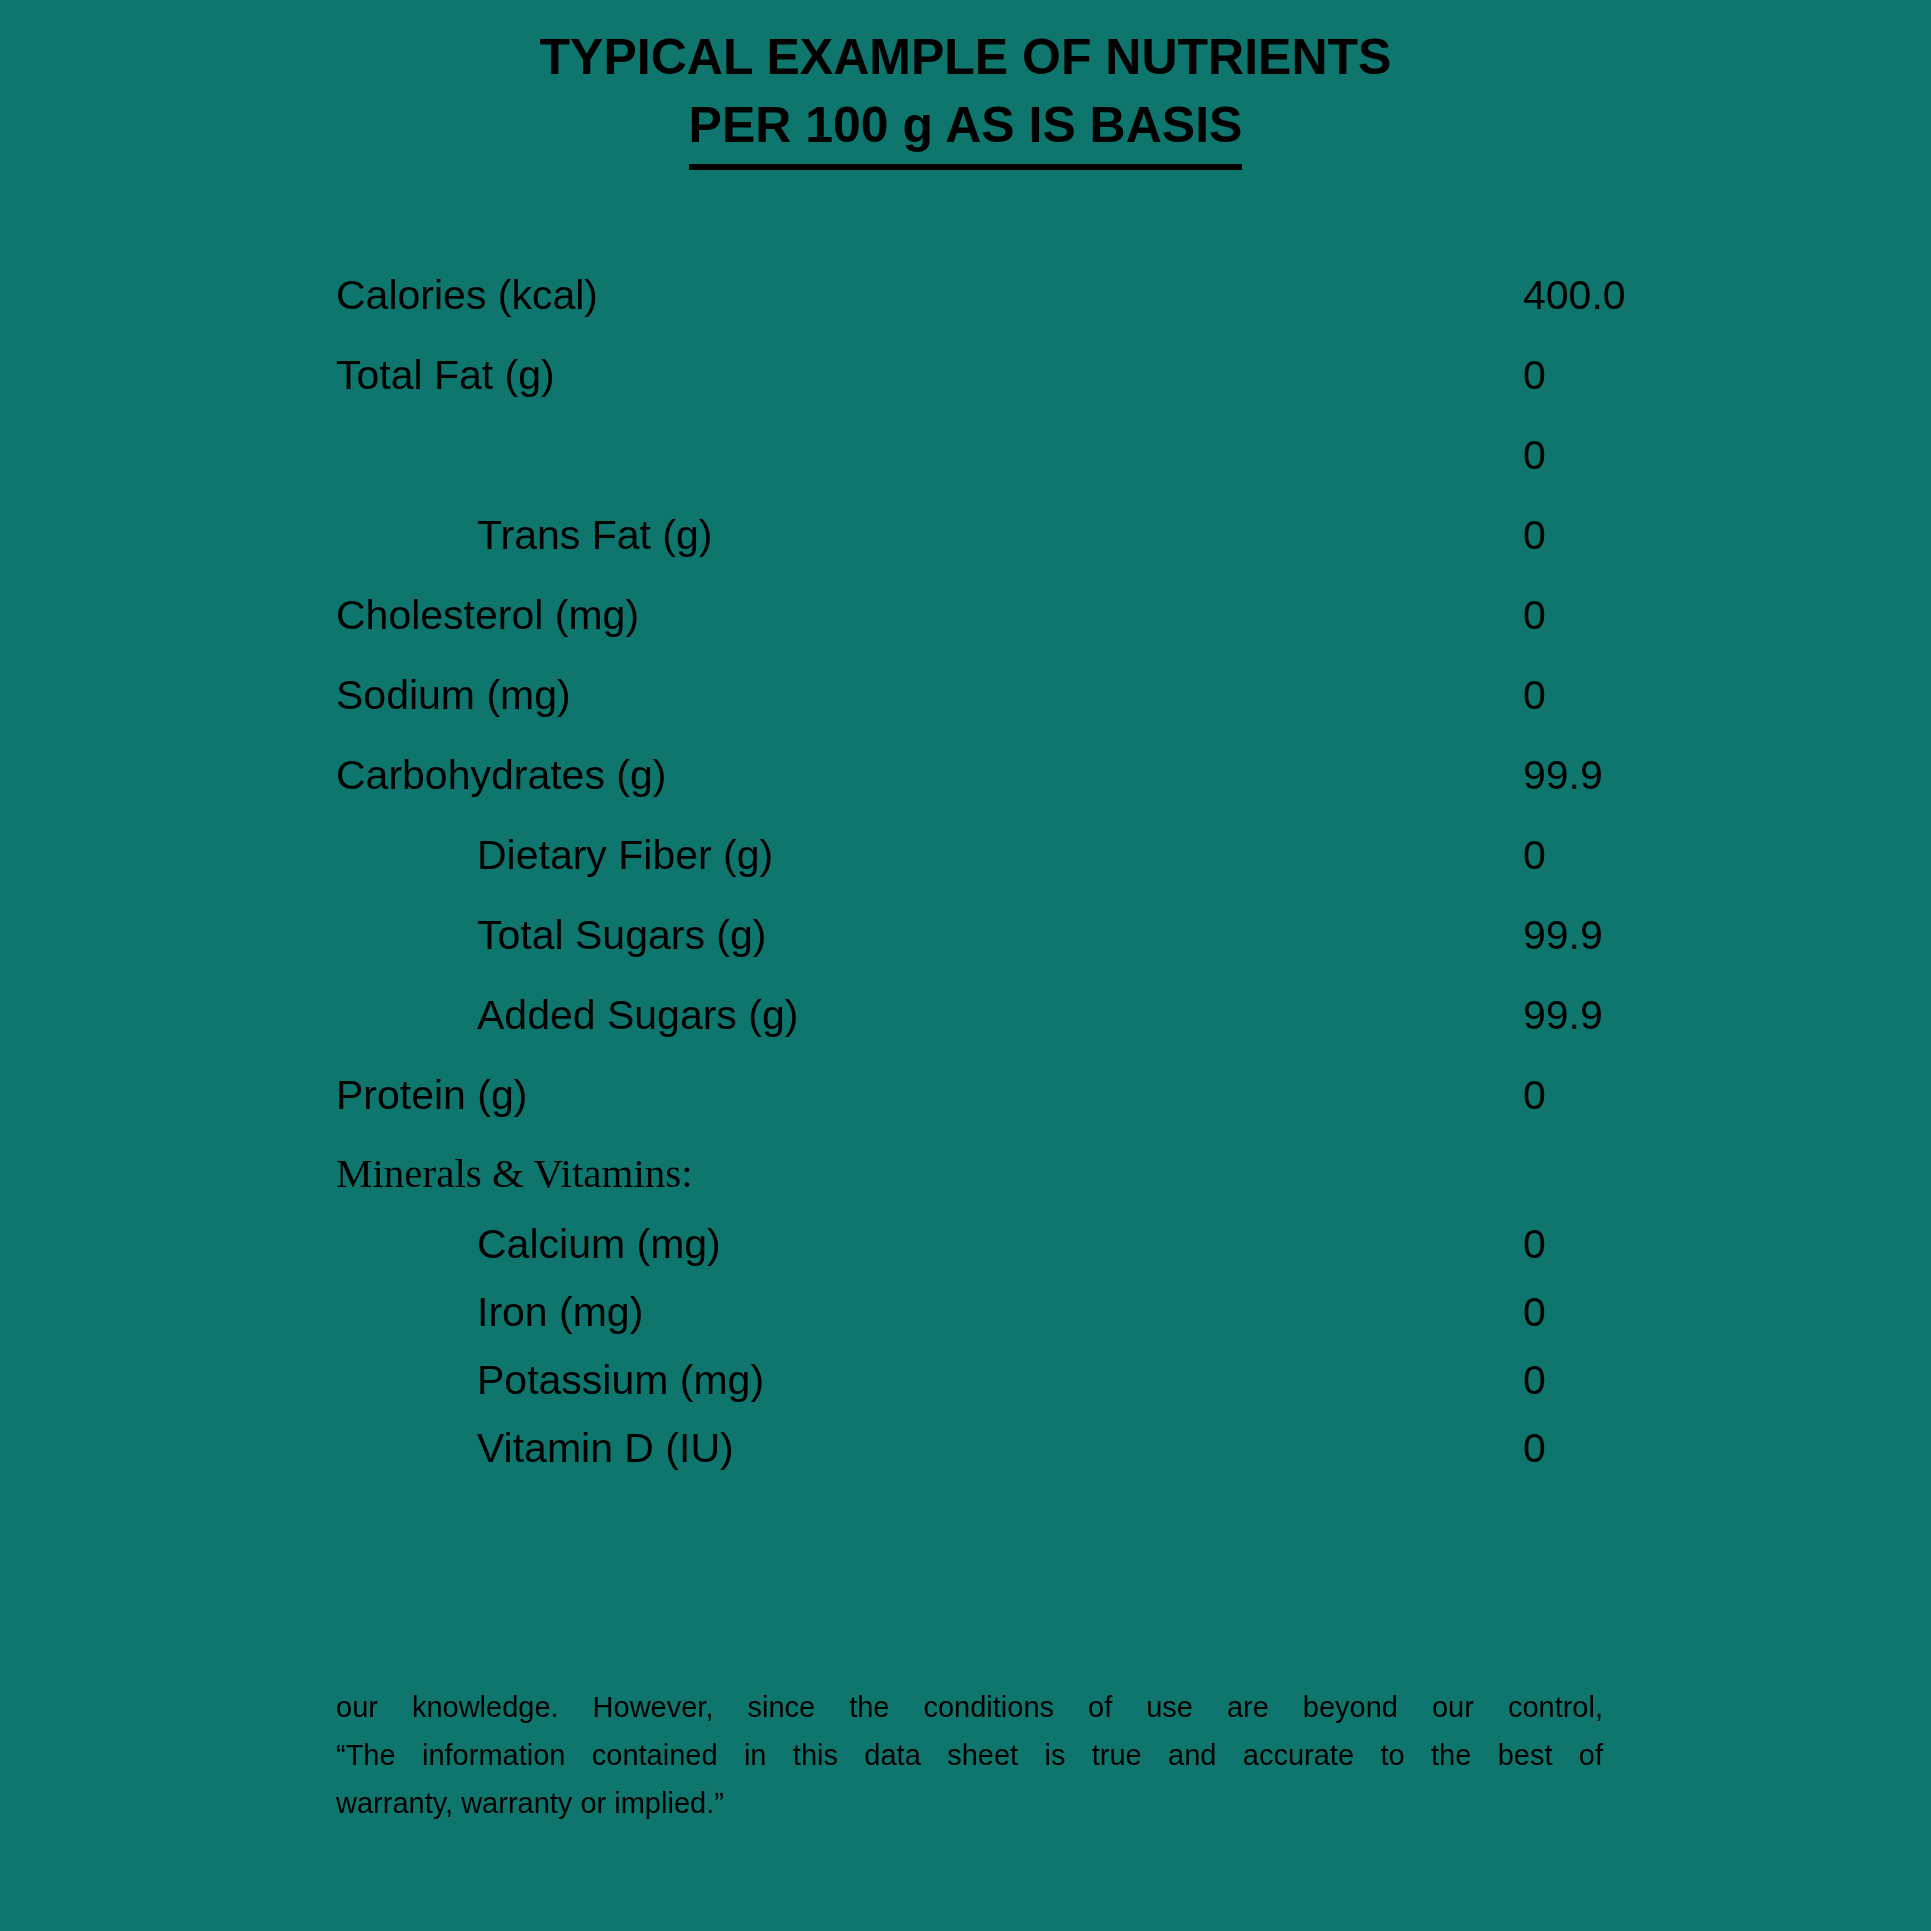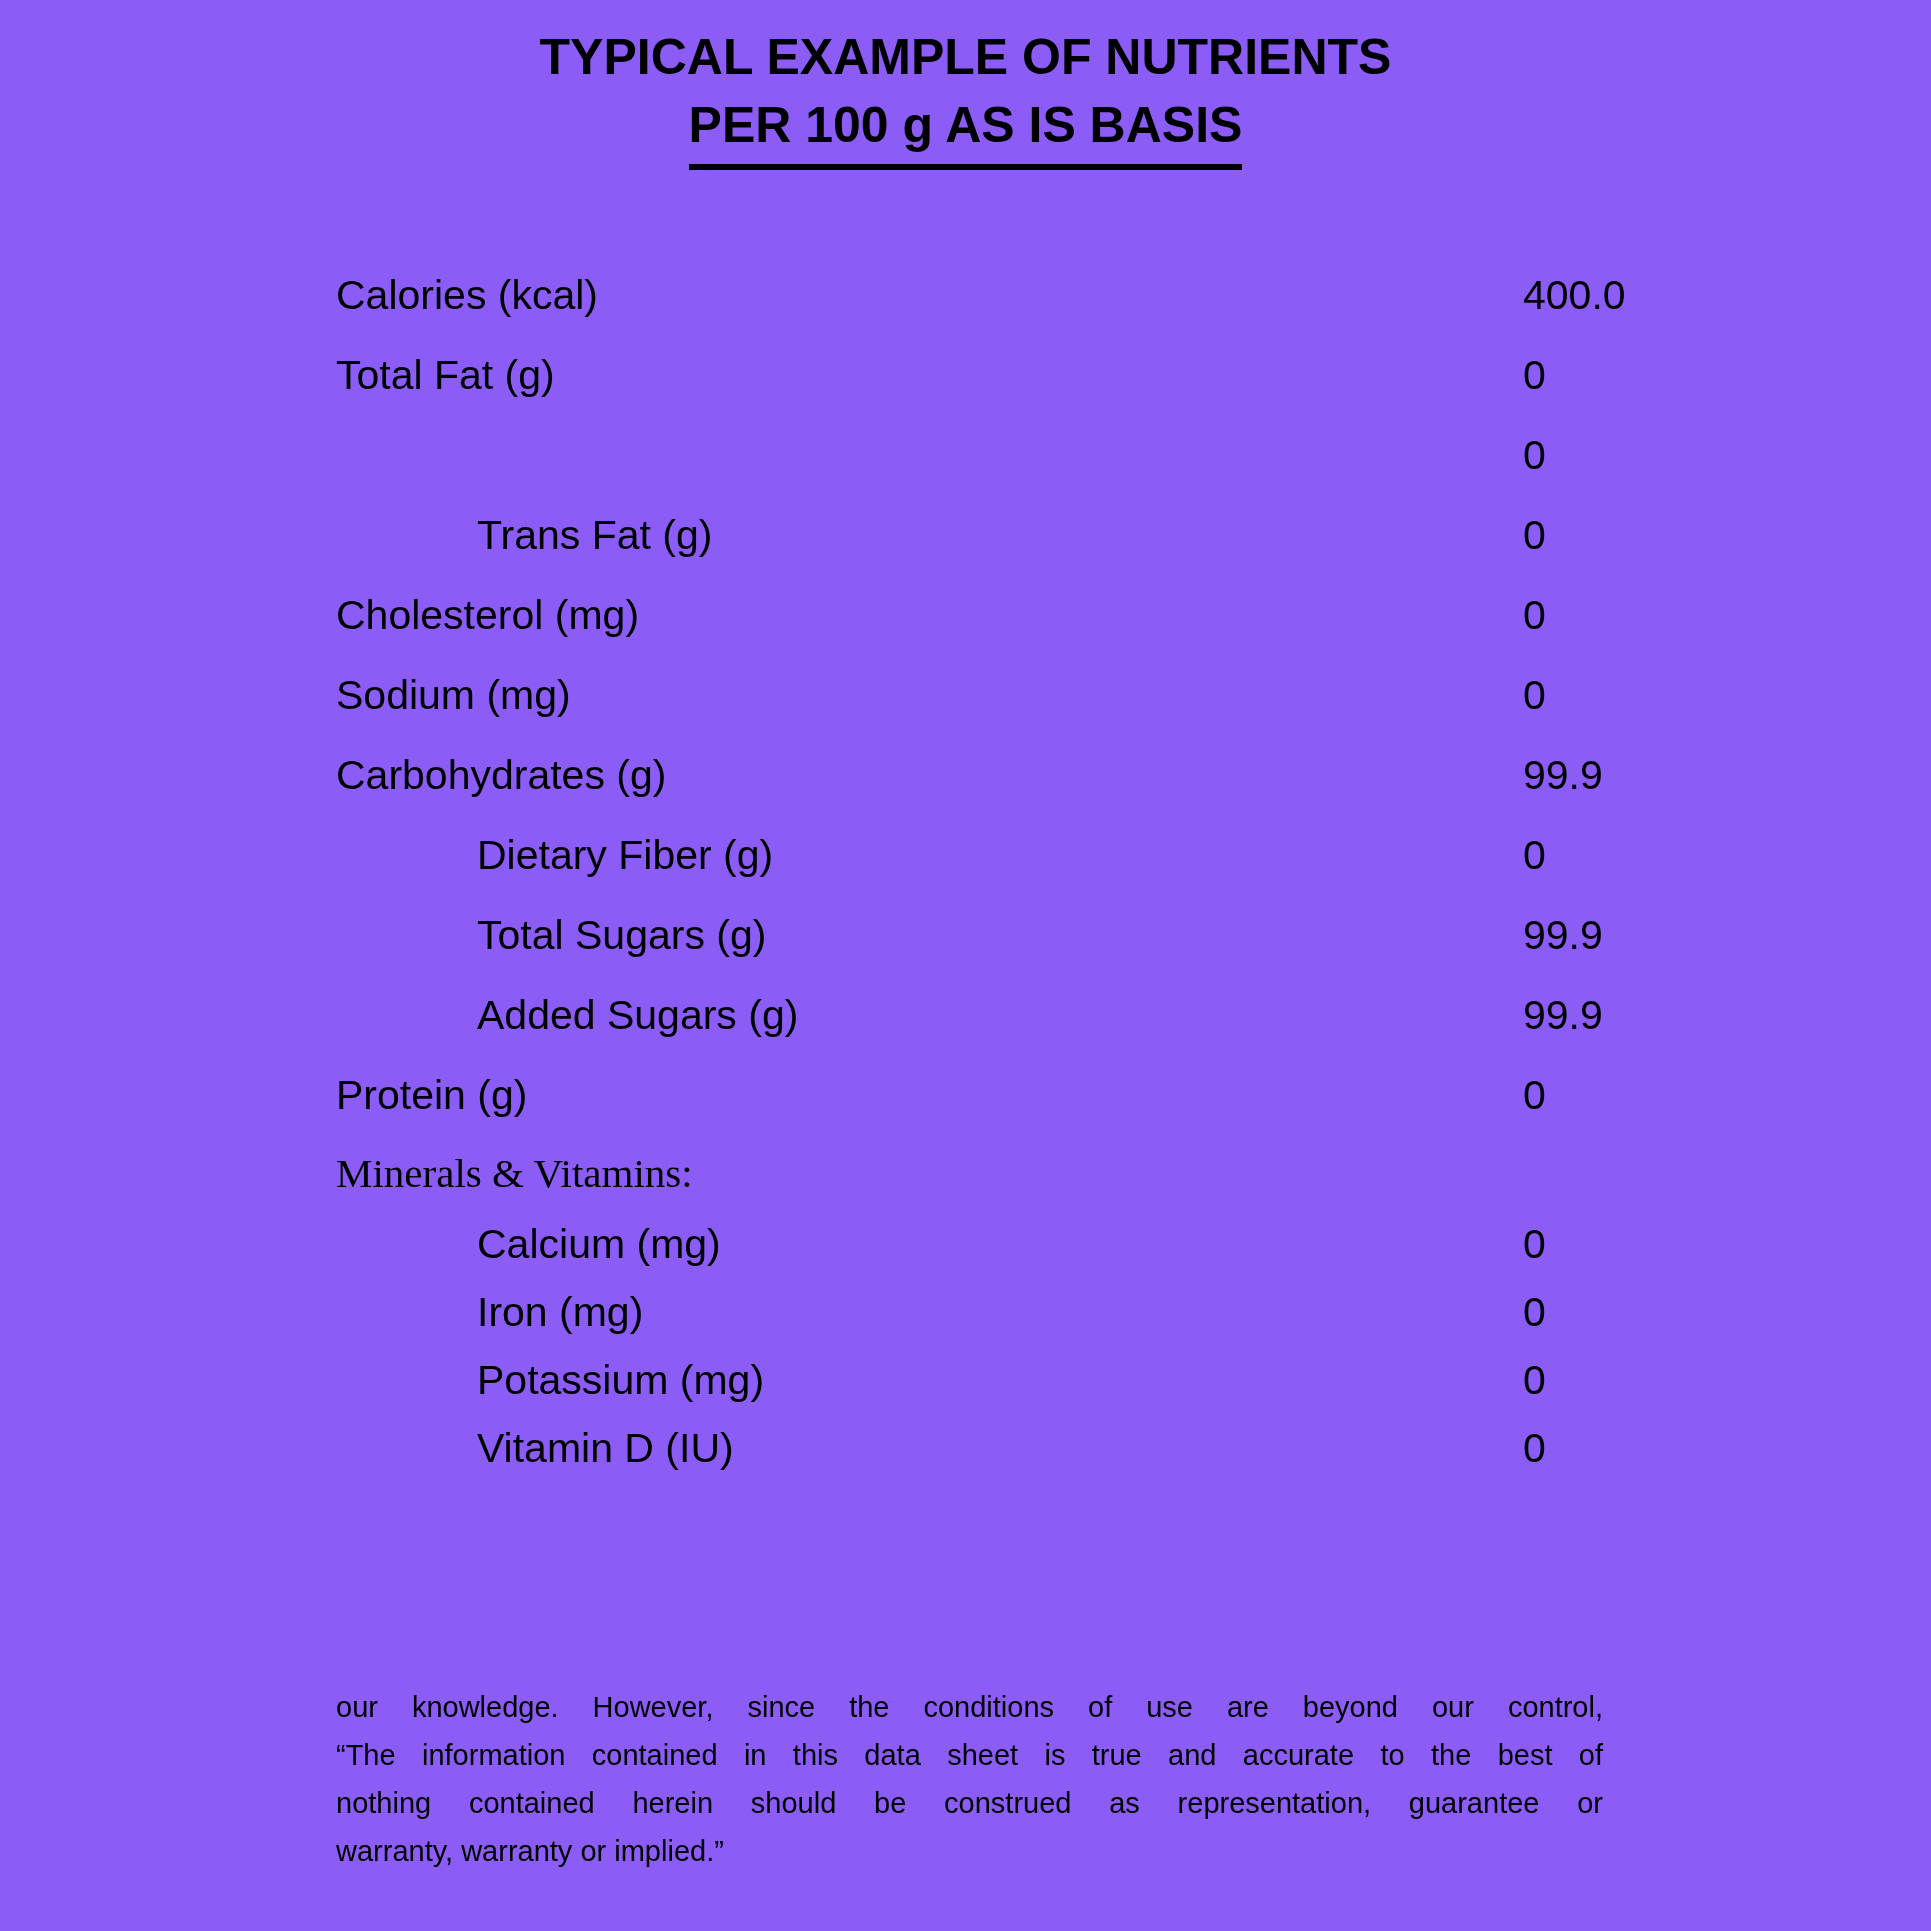--- a/index.html
+++ b/index.html
@@ -4,21 +4,21 @@
 <style>
   html, body {
     margin: 0;
     padding: 0;
     background: #ffffff;
   }
   .page {
     position: relative;
     width: 1931px;
     height: 1931px;
-    background: #8b5cf6;
+    background: #0f766e;
     color: #000000;
     font-family: "Liberation Sans", sans-serif;
     overflow: hidden;
   }
   
   .title-block {
     position: absolute;
     top: 23px;
     left: 0;
     width: 100%;
@@ -168,18 +168,17 @@
     <div class="nrow tight">
       <span class="nlabel indent">Vitamin D (IU)</span>
       <span class="nvalue">0</span>
     </div>
 
   </div>
 
   <div class="footer">
     <div class="fline">our knowledge. However, since the conditions of use are beyond our control,</div>
     <div class="fline">“The information contained in this data sheet is true and accurate to the best of</div>
-    <div class="fline">nothing contained herein should be construed as representation, guarantee or</div>
     <div class="fline last">warranty, warranty or implied.”</div>
   </div>
 
 </div>
 
 
 </body></html>

